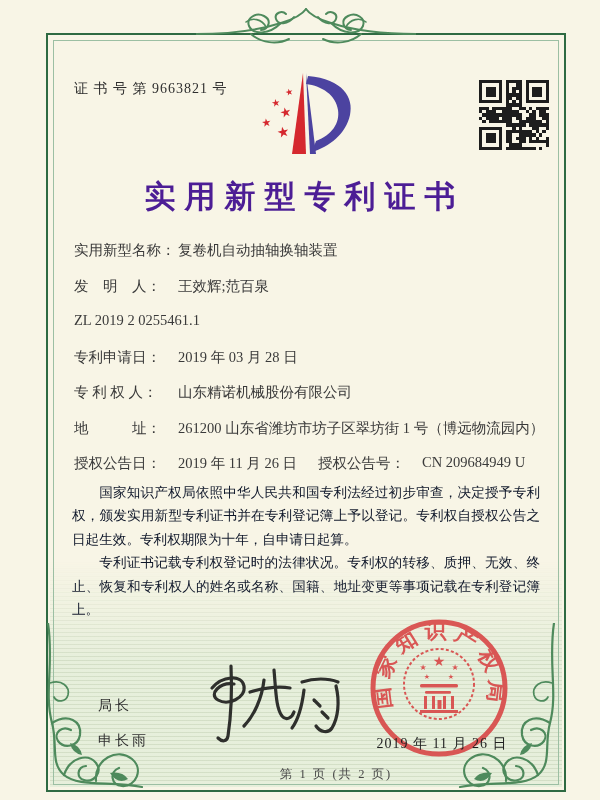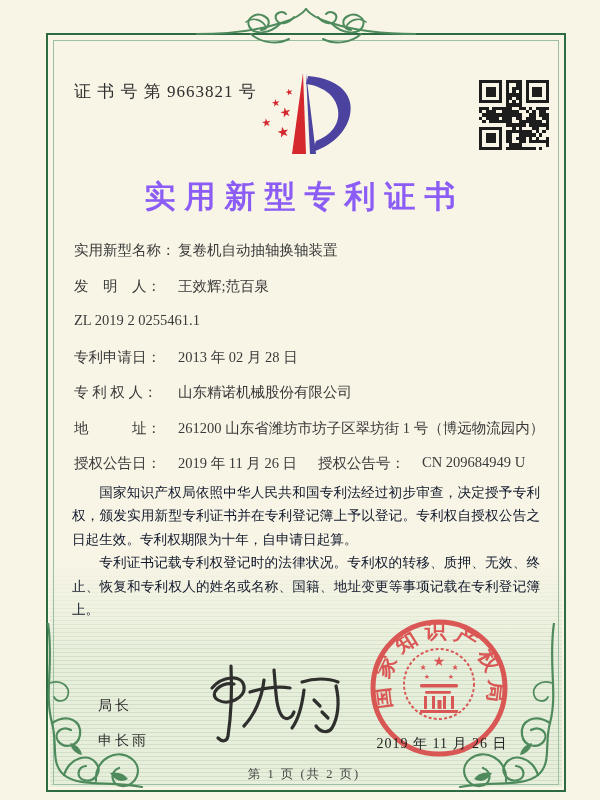--- a/index.html
+++ b/index.html
@@ -8,41 +8,41 @@
   
   .frame-outer{position:absolute;left:46px;top:33px;width:516px;height:755px;
                border:2.5px solid #2e6a42;z-index:2;pointer-events:none;}
   .frame-inner{position:absolute;left:53px;top:40px;width:504px;height:743px;
                border:1px solid #9cbfa3;z-index:2;pointer-events:none;}
   
   .stripes{position:absolute;left:50px;top:560px;width:512px;height:227px;z-index:1;
            background:repeating-linear-gradient(180deg,rgba(128,172,128,.30) 0 1px,rgba(219,235,212,.6) 1px 4px);
            -webkit-mask-image:linear-gradient(180deg,transparent 0,#000 45%);
            mask-image:linear-gradient(180deg,transparent 0,#000 45%);}
-  .certno{position:absolute;left:74px;top:80px;z-index:3;font-size:17px;letter-spacing:1px;color:#2e2e2e;}
+  .certno{position:absolute;left:74px;top:80px;z-index:3;font-size:14px;letter-spacing:1px;color:#2e2e2e;}
   .logo{position:absolute;left:250px;top:68px;z-index:3;}
   .qr{position:absolute;left:479px;top:80px;z-index:3;}
   .title{position:absolute;left:0;top:176px;width:100%;z-index:3;text-align:center;
-         font-size:31px;font-weight:700;letter-spacing:9px;padding-left:9px;box-sizing:border-box;color:#8b5cf6;}
+         font-size:31px;font-weight:700;letter-spacing:9px;padding-left:9px;box-sizing:border-box;color:#4c1d95;}
   .fields{position:absolute;left:74px;top:241px;width:468px;z-index:3;font-size:14.5px;color:#3a3a3a;}
   .frow{display:flex;height:19px;margin-bottom:16.5px;white-space:nowrap;}
   .flabel{display:inline-block;min-width:104px;}
   .fpair-left{display:inline-flex;width:244px;font-family:Liberation Serif, serif;}
   .fpair-right{display:inline-flex;}
   .body-text{position:absolute;left:72px;top:481px;width:468px;z-index:3;
              font-size:13.6px;line-height:1.72;color:#0f172a;text-align:justify;}
   .body-text p{margin:0;text-indent:2em;}
   .signer{position:absolute;left:98px;top:688px;z-index:4;font-size:14px;letter-spacing:3px;
           line-height:35px;color:#2f2f2f;}
   .signature{position:absolute;left:198px;top:658px;z-index:4;}
   .seal{position:absolute;left:363px;top:612px;z-index:4;}
   .sealdate{position:absolute;left:358px;top:735px;width:168px;z-index:5;text-align:center;
             font-size:14px;color:#1f1f1f;letter-spacing:1px;}
   .footer{position:absolute;left:46px;top:766px;width:516px;z-index:3;text-align:center;
-          font-size:12.5px;color:#474747;letter-spacing:2px;}
+          font-size:12.5px;color:#474747;letter-spacing:2px;padding-left:32px;}
   .ornament{position:absolute;z-index:2;pointer-events:none;}
   .orn-top{left:196px;top:7px;}
   .orn-bl{left:40px;top:623px;}
   .orn-br{left:452px;top:623px;}
 </style>
 </head>
 <body>
 
 <div class="page">
 
@@ -133,21 +133,21 @@
     </div>
     <div class="frow">
       <span class="flabel">发　明　人：</span>
       <span class="fvalue">王效辉;范百泉</span>
     </div>
     <div class="frow">
       <span class="fvalue">ZL 2019 2 0255461.1</span>
     </div>
     <div class="frow">
       <span class="flabel">专利申请日：</span>
-      <span class="fvalue">2013 年 02 月 28 日</span>
+      <span class="fvalue">2019 年 03 月 28 日</span>
     </div>
     <div class="frow">
       <span class="flabel">专 利 权 人：</span>
       <span class="fvalue">山东精诺机械股份有限公司</span>
     </div>
     <div class="frow">
       <span class="flabel">地　　　址：</span>
       <span class="fvalue">261200 山东省潍坊市坊子区翠坊街 1 号（博远物流园内）</span>
     </div>
     <div class="frow">

